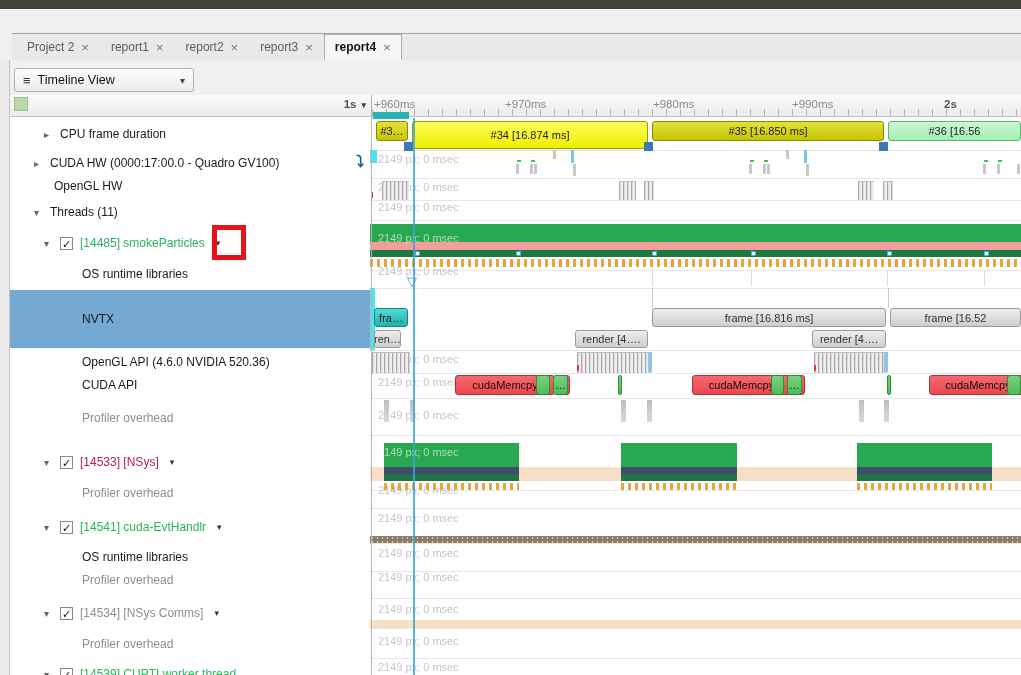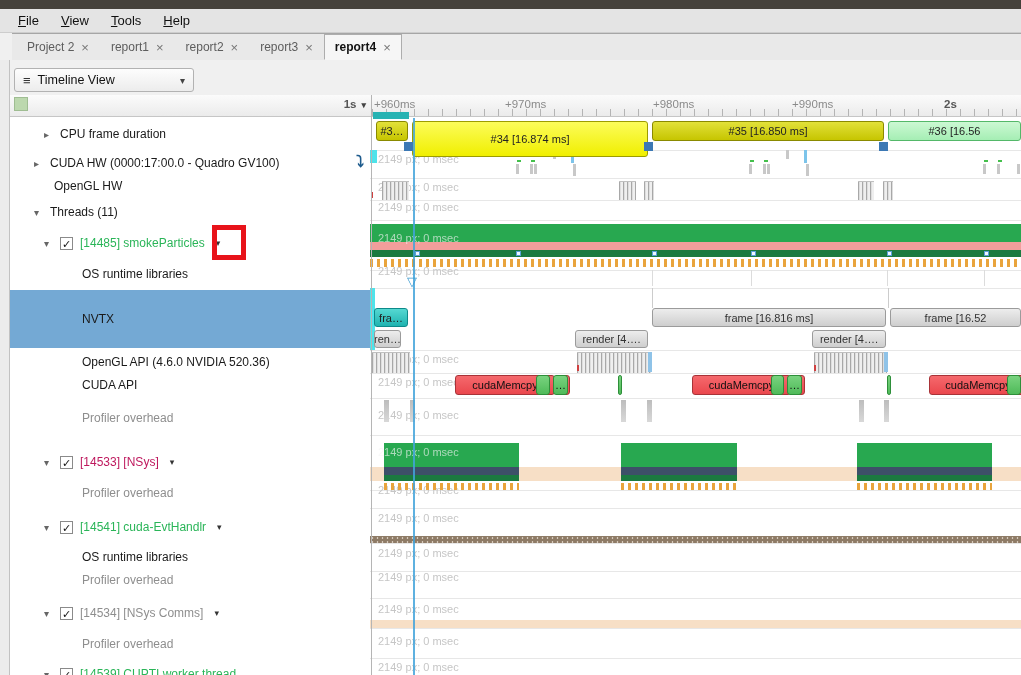--- a/index.html
+++ b/index.html
@@ -66,26 +66,20 @@
   .vdiv{position:absolute;width:1px;background:#cccccc;}
   .vsep{position:absolute;left:371px;top:95px;width:1px;height:580px;background:#b5b5b5;z-index:20;}
   .redbox{position:absolute;border:5px solid #e8131a;box-sizing:border-box;z-index:50;background:transparent;}
   u{text-decoration:underline;}
 </style>
 </head>
 <body>
 
 <div class="stage">
   <div class="titlebar"></div>
-  <div class="menubar" id="menubar">
-      <div class="menuitem"><u>F</u>ile</div>
-      <div class="menuitem"><u>V</u>iew</div>
-      <div class="menuitem"><u>T</u>ools</div>
-      <div class="menuitem"><u>H</u>elp</div>
-    </div>
   <div class="tabbar" id="tabbar">
       <div class="tab">
         <div>Project 2</div>
         <div class="tclose">×</div>
       </div>
       <div class="tab">
         <div>report1</div>
         <div class="tclose">×</div>
       </div>
       <div class="tab">
@@ -294,21 +288,21 @@
       <div class="tick" style="left: 628px; top: 65px; width: 4px; height: 2px; background: rgb(68, 192, 76);"></div>
       <div class="tick" style="left: 201px; top: 55px; width: 3px; height: 13px; background: rgb(124, 196, 234);"></div>
       <div class="tick" style="left: 434px; top: 55px; width: 3px; height: 13px; background: rgb(124, 196, 234);"></div>
       <div class="tick" style="left: 14px; top: 305px; width: 5px; height: 22px; background: linear-gradient(rgb(189, 189, 189), rgb(216, 216, 216));"></div>
       <div class="tick" style="left: 40px; top: 305px; width: 5px; height: 22px; background: linear-gradient(rgb(189, 189, 189), rgb(216, 216, 216));"></div>
       <div class="tick" style="left: 251px; top: 305px; width: 5px; height: 22px; background: linear-gradient(rgb(189, 189, 189), rgb(216, 216, 216));"></div>
       <div class="tick" style="left: 277px; top: 305px; width: 5px; height: 22px; background: linear-gradient(rgb(189, 189, 189), rgb(216, 216, 216));"></div>
       <div class="tick" style="left: 489px; top: 305px; width: 5px; height: 22px; background: linear-gradient(rgb(189, 189, 189), rgb(216, 216, 216));"></div>
       <div class="tick" style="left: 514px; top: 305px; width: 5px; height: 22px; background: linear-gradient(rgb(189, 189, 189), rgb(216, 216, 216));"></div>
       <div class="bar olive" style="left: 6px; top: 26px; width: 32px; height: 20px;">#3…</div>
-      <div class="bar yellow" style="left: 42px; top: 26px; width: 236px; height: 36px;">#34 [16.874 ms]</div>
+      <div class="bar yellow" style="left: 42px; top: 26px; width: 236px; height: 28px;">#34 [16.874 ms]</div>
       <div class="bar olive" style="left: 282px; top: 26px; width: 232px; height: 20px;">#35 [16.850 ms]</div>
       <div class="bar palegreen" style="left: 518px; top: 26px; width: 133px; height: 20px;">#36 [16.56</div>
       <div class="bar teal" style="left: 4px; top: 213px; width: 34px; height: 19px;">fra…</div>
       <div class="bar grayb" style="left: 282px; top: 213px; width: 234px; height: 19px;">frame [16.816 ms]</div>
       <div class="bar grayb" style="left: 520px; top: 213px; width: 131px; height: 19px;">frame [16.52</div>
       <div class="bar grayb" style="left: 4px; top: 235px; width: 27px; height: 18px;">ren…</div>
       <div class="bar grayb" style="left: 205px; top: 235px; width: 73px; height: 18px;">render [4….</div>
       <div class="bar grayb" style="left: 442px; top: 235px; width: 74px; height: 18px;">render [4….</div>
       <div class="bar red" style="left: 48px; top: 280px; width: 100px; height: 20px;">cudaMemcpy</div>
       <div class="bar red" style="left: 151px; top: 280px; width: 12px; height: 20px;"></div>

